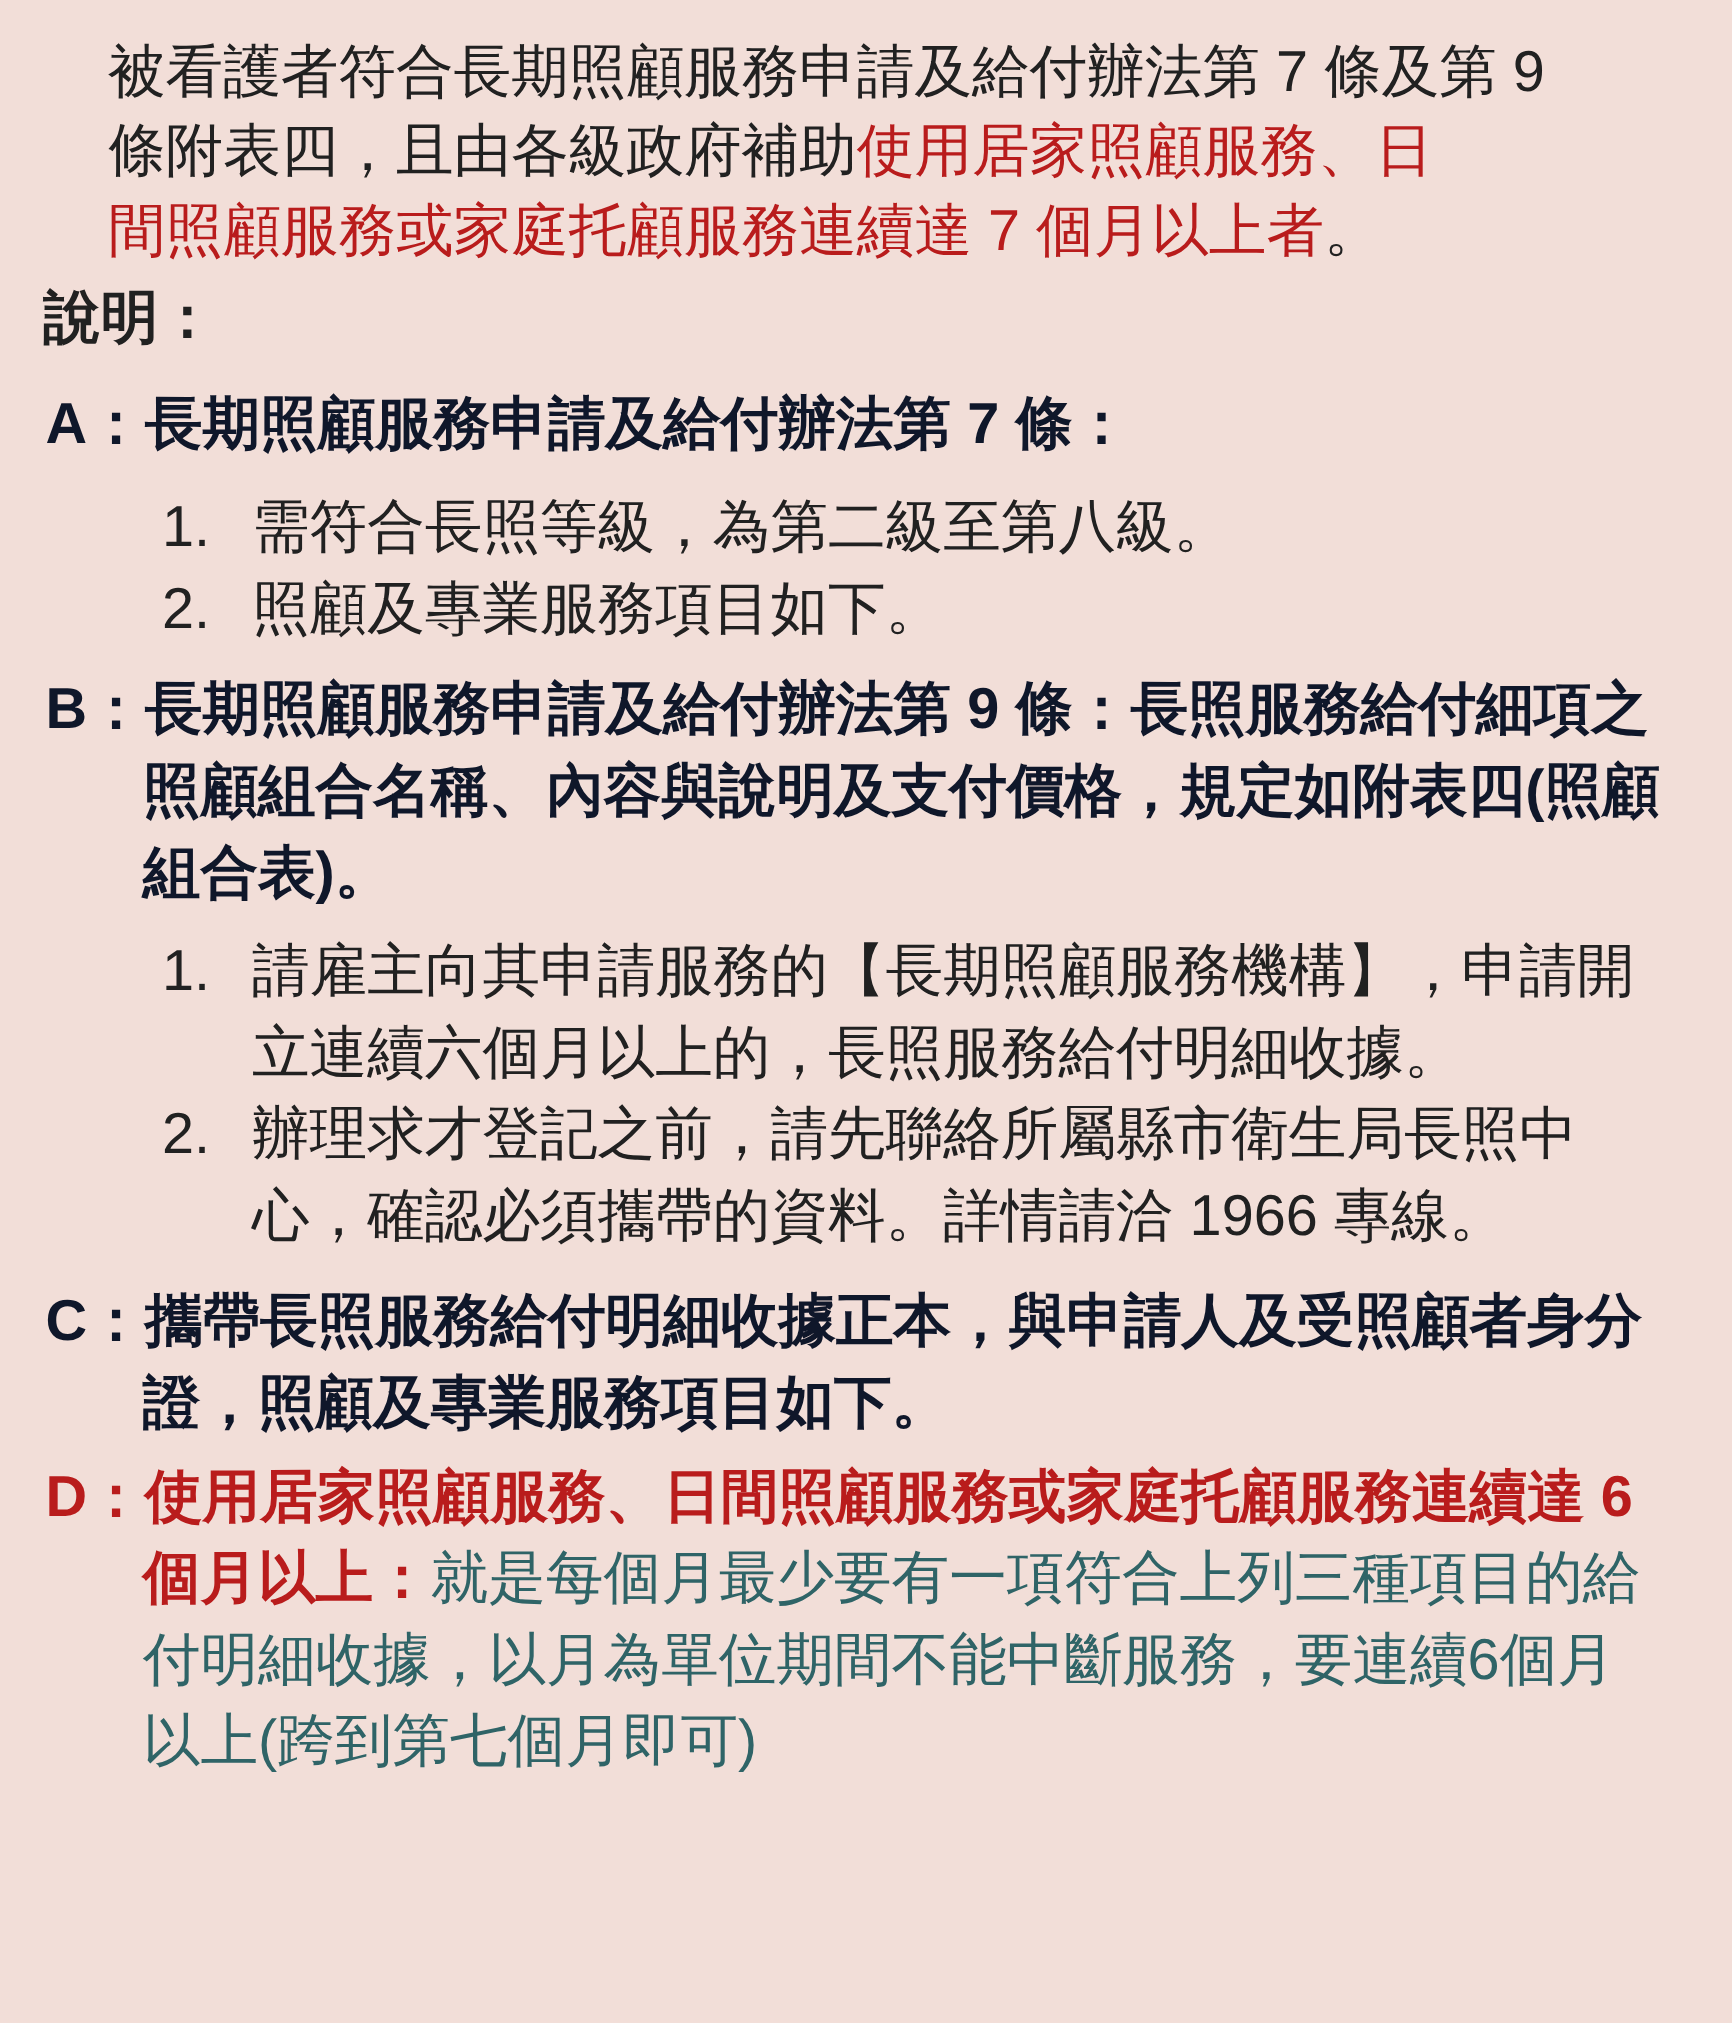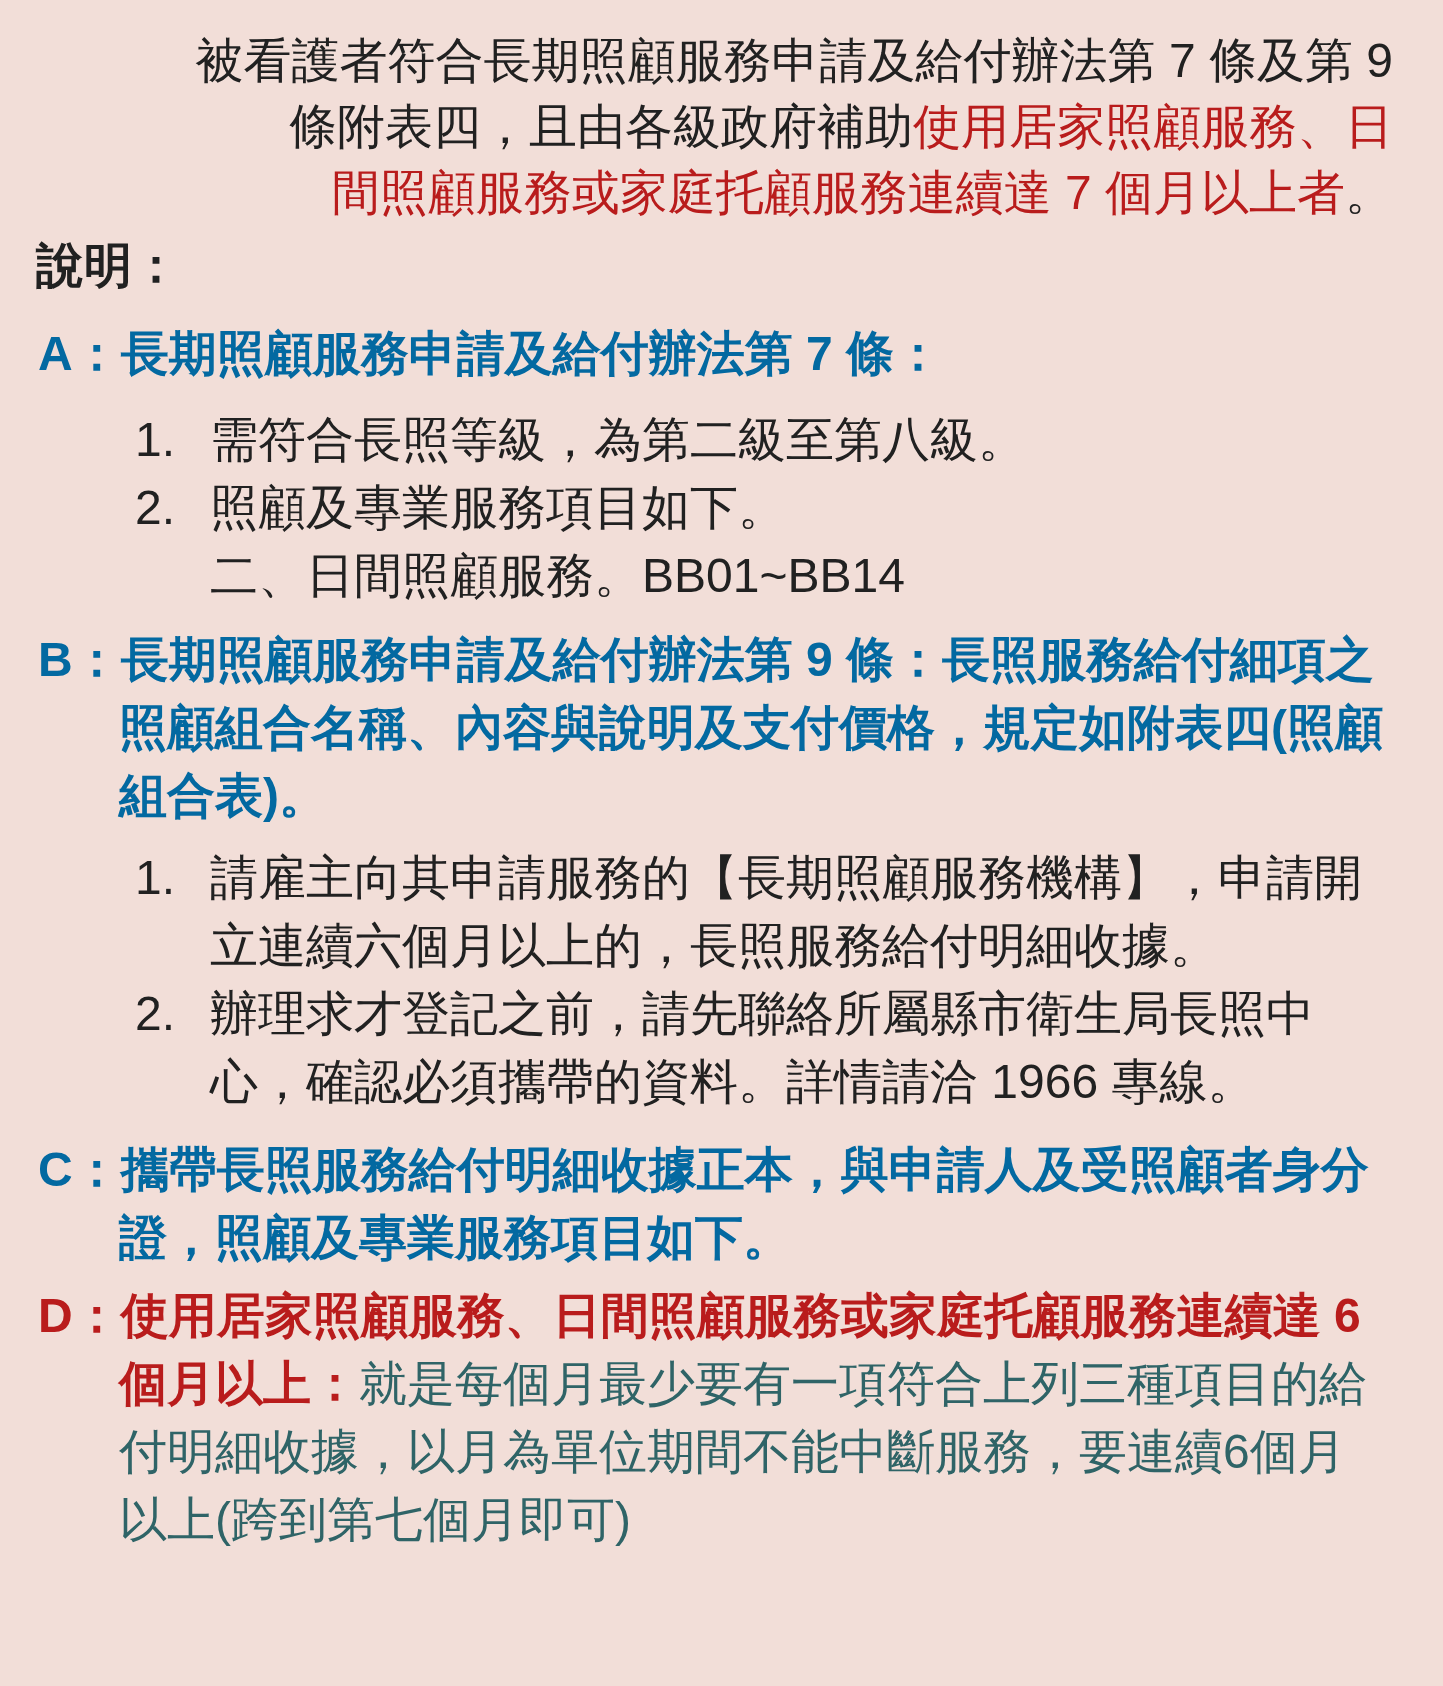--- a/index.html
+++ b/index.html
@@ -17,40 +17,40 @@
     padding-top: 28px;
     box-sizing: border-box;
   }
   .red   { color: #b91c1c; }
   .teal  { color: #2F6467; }
   .bold  { font-weight: bold; }
 
   
   .intro {
     margin: 0 50px 0 90px;
-    text-align: right;
+    text-align: left;
     line-height: 66px;
   }
   .intro-line { white-space: nowrap; }
 
   
   .explain {
     margin: 6px 0 0 36px;
     font-weight: bold;
     line-height: 68px;
   }
 
   
   .section {
     margin: 16px 58px 0 38px;
     line-height: 68px;
     padding-left: 81px;
     text-indent: -81px;
   }
-  .section.red-head { color: #0369a1; font-weight: bold; }
+  .section.red-head { color: #0f172a; font-weight: bold; }
   .mt20 { margin-top: 20px; }
   .mt14 { margin-top: 14px; }
   .mt10 { margin-top: 10px; }
 
   
   .list {
     margin: 18px 58px 0 135px;
     line-height: 68px;
   }
   .list.mt14 { margin-top: 14px; }
@@ -76,21 +76,20 @@
 
 <div class="list">
   <div class="li">
     <span class="li-num">1.</span>
     <div class="li-text">需符合長照等級，為第二級至第八級。</div>
   </div>
   <div class="li">
     <span class="li-num">2.</span>
     <div class="li-text">照顧及專業服務項目如下。</div>
   </div>
-  <div class="sub-item">二、日間照顧服務。BB01~BB14</div>
 </div>
 
 <div class="section red-head"><span>B：</span><span>長期照顧服務申請及給付辦法第 9 條：長照服務給付細項之照顧組合名稱、內容與說明及支付價格，規定如附表四(照顧組合表)。</span></div>
 
 <div class="list mt14">
   <div class="li">
     <span class="li-num">1.</span>
     <div class="li-text">請雇主向其申請服務的【長期照顧服務機構】，申請開立連續六個月以上的，長照服務給付明細收據。</div>
   </div>
   <div class="li">

